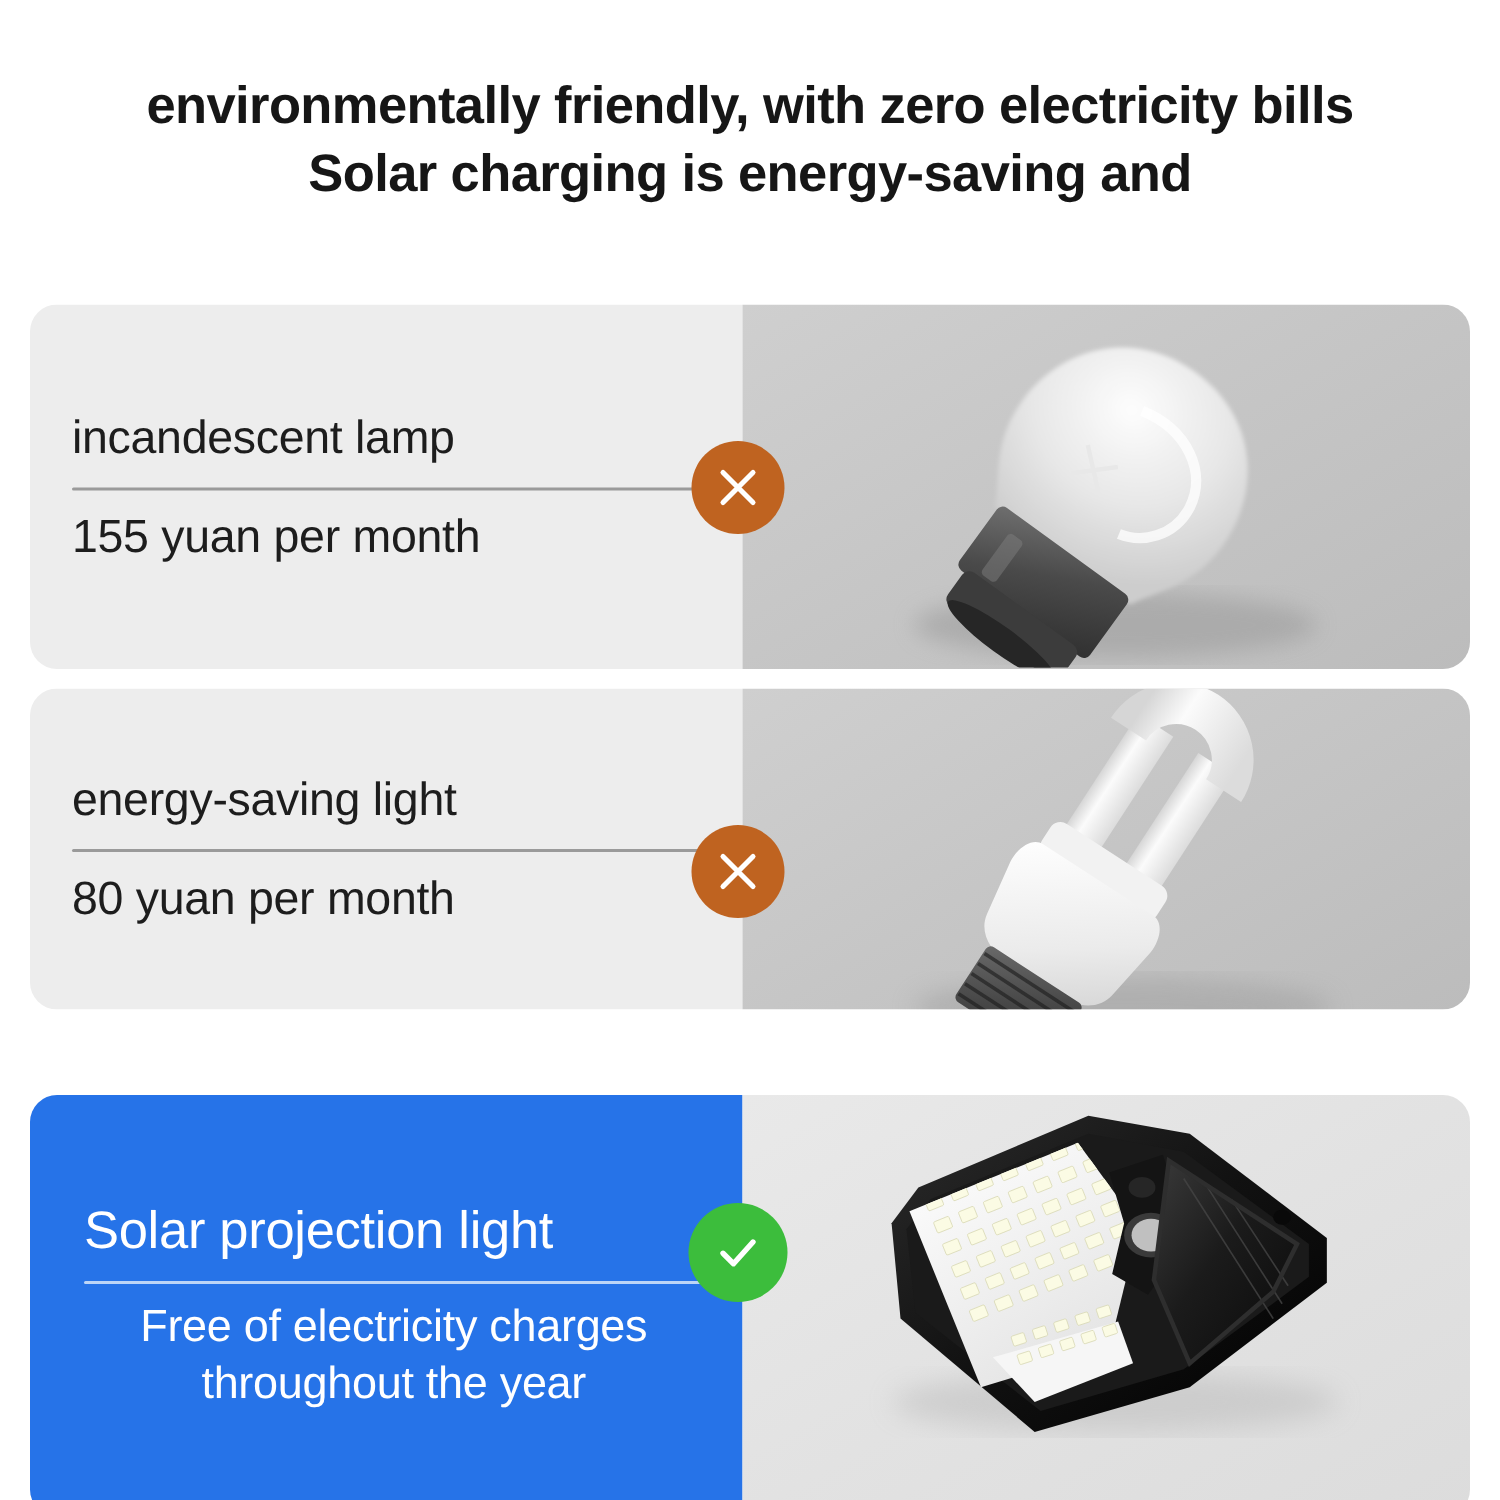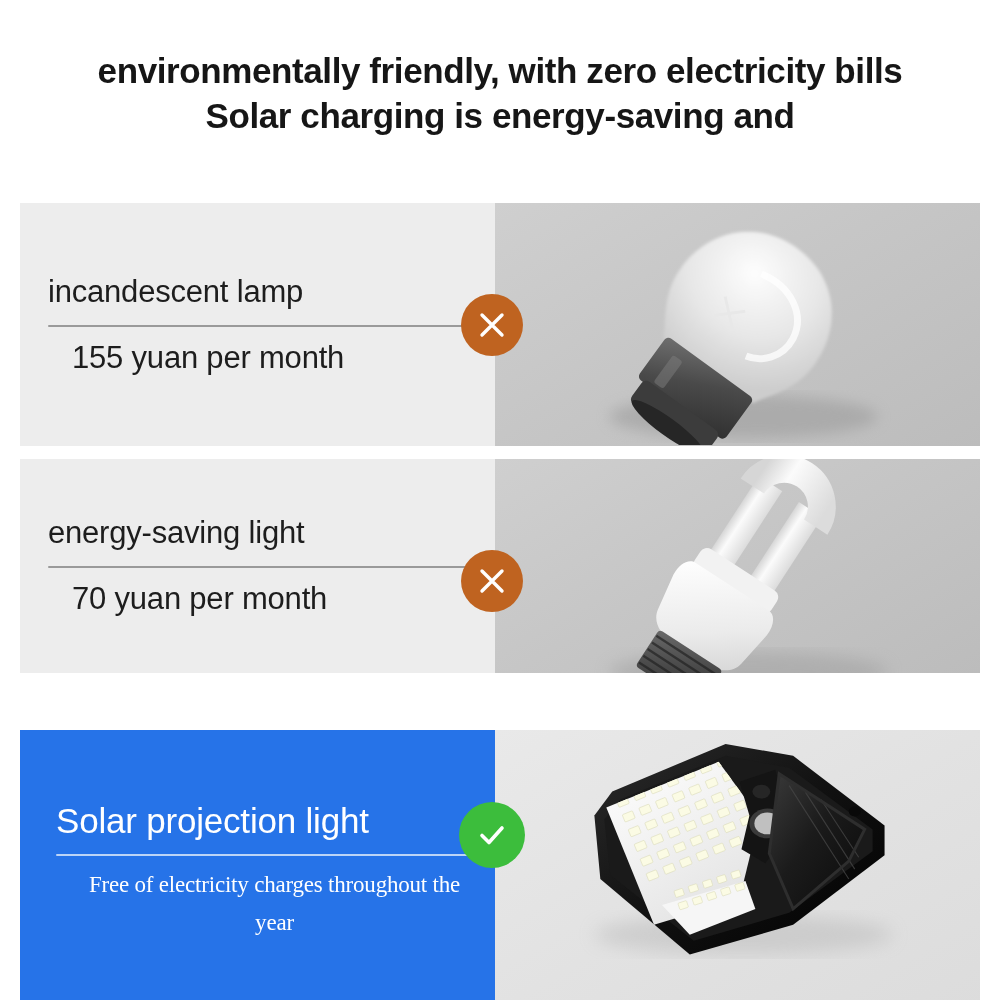--- a/index.html
+++ b/index.html
@@ -28,21 +28,21 @@
     font-weight: 600;
     letter-spacing: -0.4px;
   }
   .headline .hl-line { display: block; white-space: nowrap; }
 
   
   .card {
     position: absolute;
     left: 20px;
     width: 960px;
-    border-radius: 0;
+    border-radius: 18px;
     overflow: hidden;
     display: flex;
     flex-direction: row;
   }
   #card-0 { top: 203px;  height: 243px; }
   #card-1 { top: 459px;  height: 214px; }
   #card-2 { top: 730px;  height: 281px; }
 
   .card-text {
     position: relative;
@@ -85,39 +85,37 @@
     margin: 14px 0 12px 0;
     border-radius: 1px;
   }
   .row-sub {
     font-size: 31px;
     line-height: 38px;
     color: #1d1d1d;
     font-weight: 400;
     letter-spacing: -0.2px;
     white-space: nowrap;
-    margin-left: 24px;
   }
 
   .card.accent .txt-wrap { left: 36px; right: 26px; }
   .card.accent .row-title {
     color: #ffffff;
     font-size: 35px;
     line-height: 42px;
     font-weight: 500;
   }
   .card.accent .row-rule { background: #bcd5f7; margin: 12px 0 10px 0; }
   .card.accent .row-sub {
     color: #ffffff;
-    font-size: 23px;
+    font-size: 30px;
     line-height: 38px;
     text-align: center;
     white-space: normal;
     font-weight: 400;
-    font-family: Liberation Serif, serif;
   }
 
   
   .badge {
     position: absolute;
     left: 492px;
     width: 62px;
     height: 62px;
     margin-left: -31px;
     border-radius: 50%;
@@ -189,21 +187,21 @@
   <svg width="34" height="34" viewBox="0 0 34 34">
     <path d="M7 7 L27 27 M27 7 L7 27" stroke="#ffffff" stroke-width="3.4" stroke-linecap="round"></path>
   </svg>
 </div>
 
 <div class="card" id="card-1">
   <div class="card-text">
     <div class="txt-wrap">
       <div class="row-title">energy-saving light</div>
       <div class="row-rule"></div>
-      <div class="row-sub">70 yuan per month</div>
+      <div class="row-sub">80 yuan per month</div>
     </div>
   </div>
   <div class="card-photo">
     <svg class="art" viewBox="0 0 488 243" preserveAspectRatio="xMidYMid slice">
       <defs>
         <linearGradient id="tubeG" x1="0" y1="0" x2="1" y2="0">
           <stop offset="0%" stop-color="#d6d6d6"></stop>
           <stop offset="35%" stop-color="#fbfbfb"></stop>
           <stop offset="100%" stop-color="#dcdcdc"></stop>
         </linearGradient>

